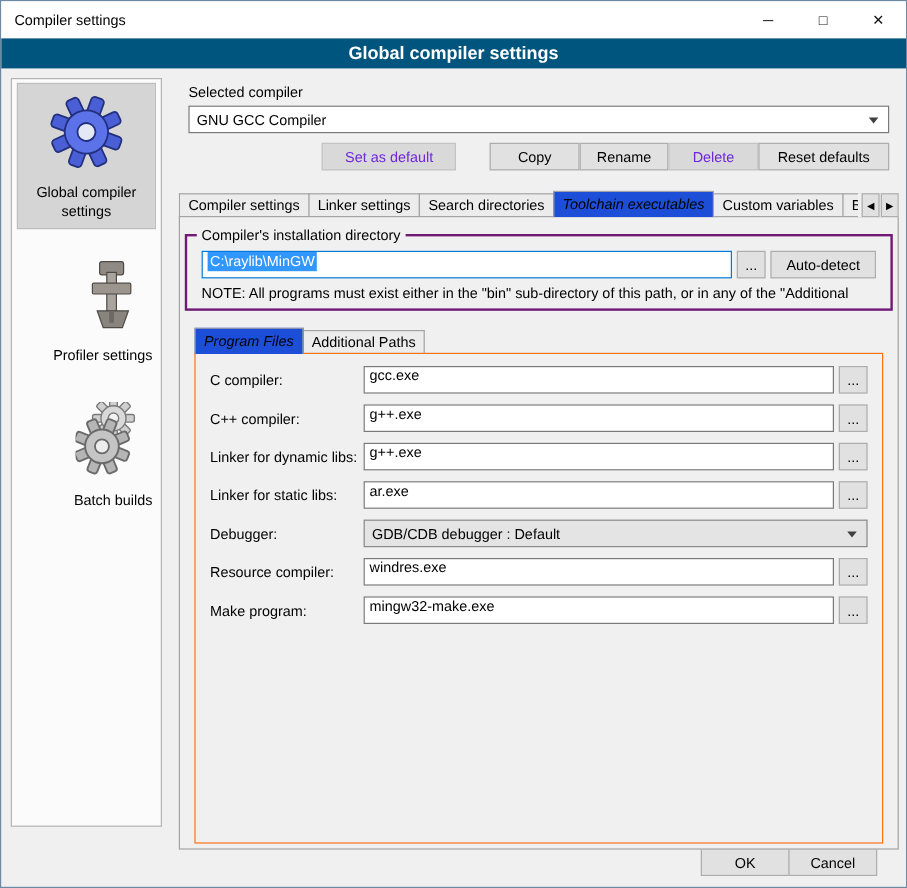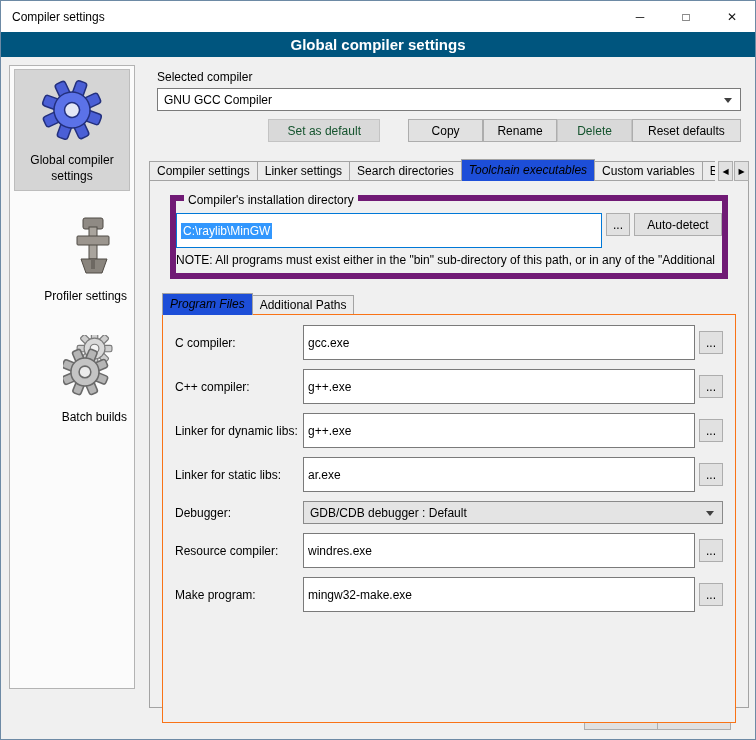--- a/index.html
+++ b/index.html
@@ -38,21 +38,21 @@
   .combo { background:#fff; border:1px solid #7a7a7a; height:23px; display:flex;
            align-items:center; padding:0 24px 0 6px; position:relative; cursor:default; }
   .combo-main { margin:4px 0 0 8px; width:584px; }
   .combo .arrow { position:absolute; right:8px; top:9px; width:0; height:0;
                   border-left:4px solid transparent; border-right:4px solid transparent;
                   border-top:5px solid #404040; }
   .combo.gray { background:#e4e4e4; border-color:#8a8a8a; }
 
   button { font-family:inherit; font-size:12px; background:#e1e1e1; border:1px solid #adadad;
            height:23px; cursor:default; }
-  button.disabled { background:#d9d9d9; border-color:#c3c3c3; color:#14532d; }
+  button.disabled { background:#d9d9d9; border-color:#c3c3c3; color:#6d28d9; }
 
   .btn-row { display:flex; margin:8px 0 0 8px; width:584px; align-items:center; }
   .btn-spacer { width:112px; }
   .btn-setdefault { width:113px; }
   .btn-copy, .btn-rename, .btn-delete { width:75px; }
   .btn-copy { margin-left:28px; }
   .btn-reset { width:110px; margin-left:auto; }
 
   
   .tabbar { position:relative; margin-top:17px; display:flex; align-items:flex-end;
@@ -64,27 +64,27 @@
                 z-index:3; font-weight:normal;font-style:italic; }
   .tab-arrows { position:absolute; right:0; bottom:0; display:flex; gap:1px;
                 background:#f0f0f0; padding-left:3px; z-index:4; }
   .tab-arrow { width:15px; height:20px; font-size:8px; display:flex; align-items:center;
                justify-content:center; background:#e1e1e1; border:1px solid #adadad; }
 
   .panel { position:relative; width:600px; height:528px; border:1px solid #a3a3a3;
            margin-top:-1px; background:#f0f0f0; z-index:2; }
 
   
-  .groupbox { position:relative; margin:14px 20px 0; border:6px solid #701a75;
-              padding:12px 0 6px; }
+  .groupbox { position:relative; margin:14px 4px 0; border:2px solid #701a75;
+              padding:12px 12px 6px; }
   .groupbox .legend { position:absolute; top:-8px; left:8px; background:#f0f0f0;
                       padding:0 4px; }
   .dir-row { display:flex; gap:4px; }
-  .tbox { background:#fff; border:1px solid #7a7a7a; height:35px; display:flex;
-          align-items:center; padding:0 4px; overflow:hidden; white-space:nowrap; }
+  .tbox { background:#fff; border:1px solid #7a7a7a; height:23px; display:flex;
+          align-items:flex-start; padding:0 4px; overflow:hidden; white-space:nowrap; }
   .tbox.focused { border-color:#0078d7; }
   .tbox .sel { background:#3297fd; color:#fff; padding:1px 2px; }
   .dir-input { flex:1; }
   .browse-btn { width:24px; }
   .autodetect-btn { width:88px; }
   .note { margin-top:5px; color:#000000; white-space:nowrap; overflow:hidden; }
 
   
   .subnotebook { margin:14px 12px 0; }
   .subpanel { border:1px solid #f97316; margin-top:-1px; height:409px; background:#f0f0f0;

